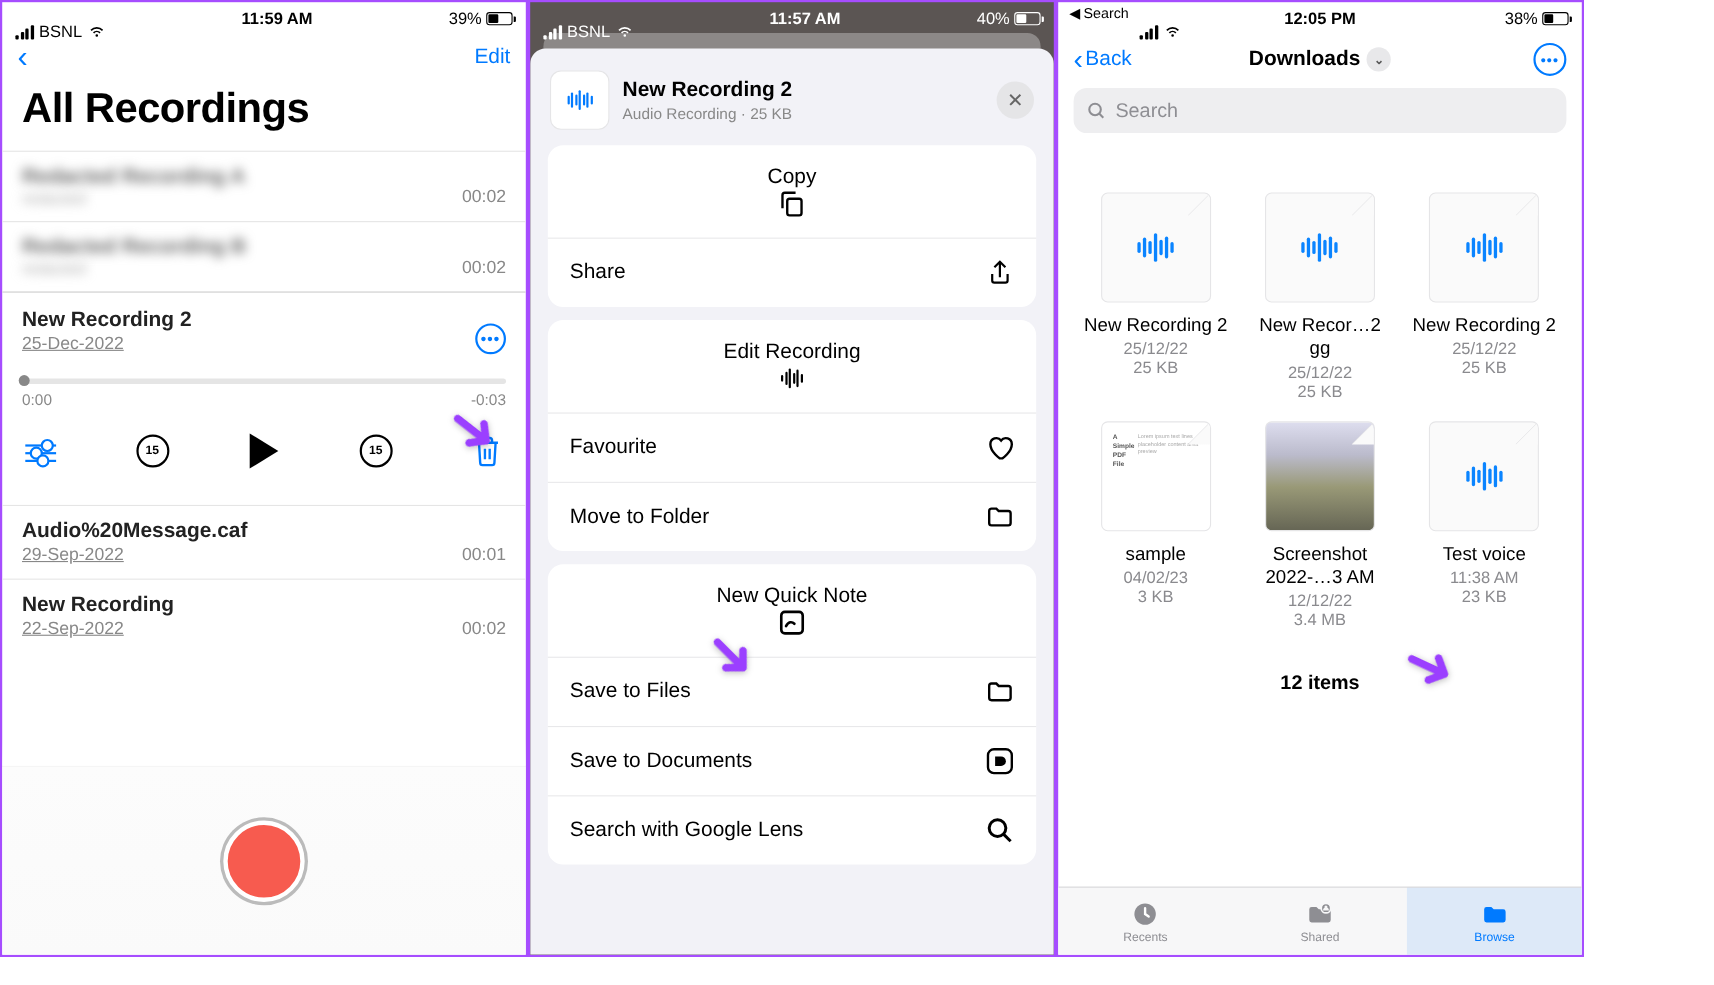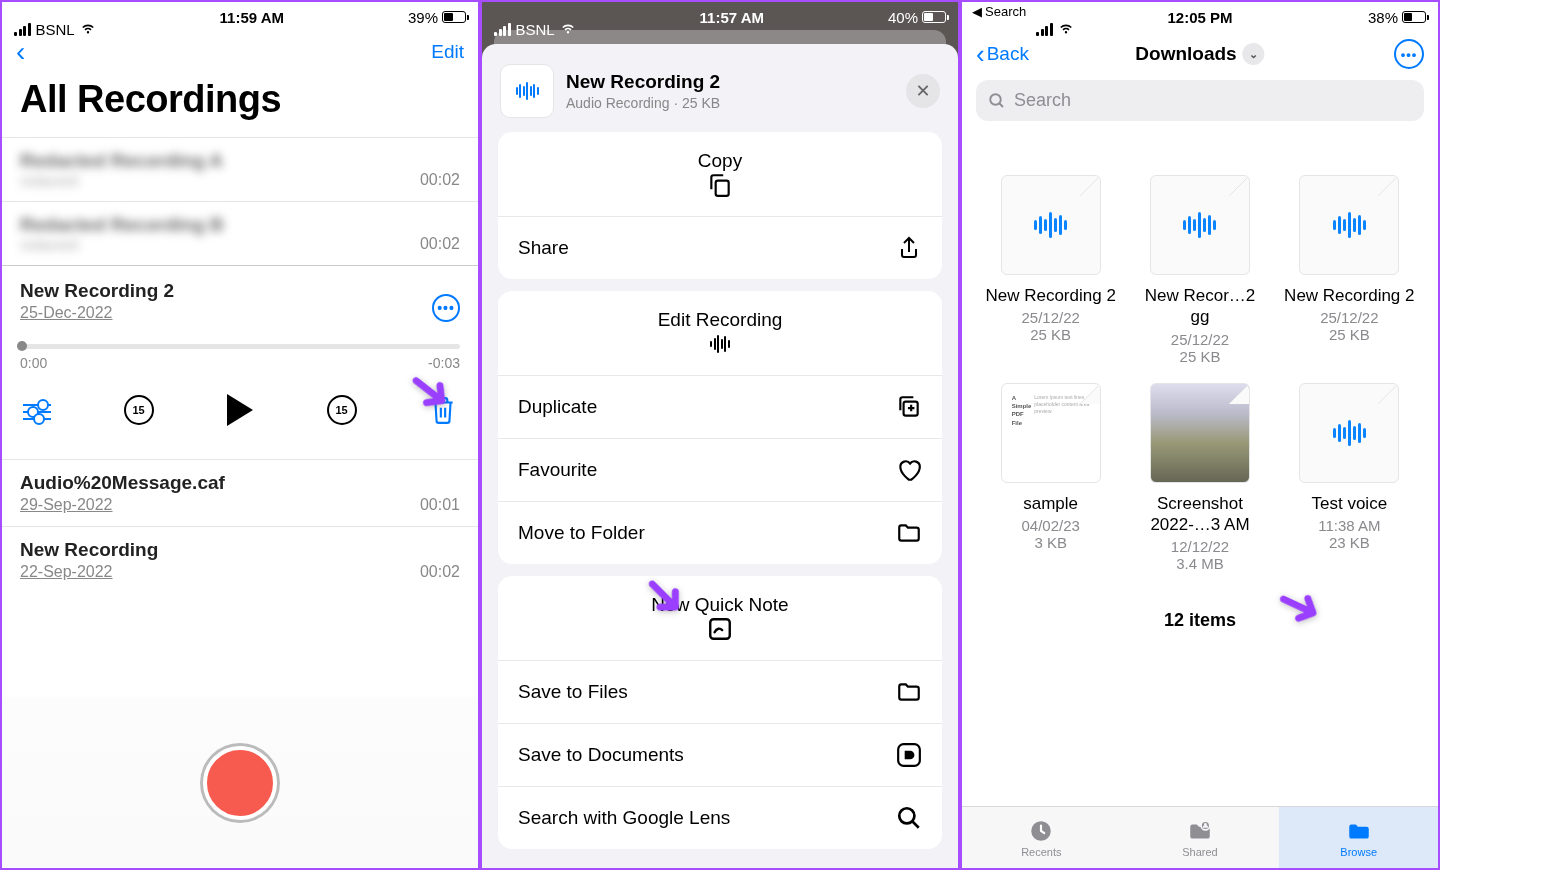--- a/index.html
+++ b/index.html
@@ -261,29 +261,20 @@
                 <span style="height:6px;background:#000"></span>
                 <span style="height:12px;background:#000"></span>
                 <span style="height:18px;background:#000"></span>
                 <span style="height:10px;background:#000"></span>
                 <span style="height:16px;background:#000"></span>
                 <span style="height:8px;background:#000"></span>
               </div>
             </span>
           </div>
       <div class="menu-item">
-            <span>Duplicate</span>
-            <span class="micon">
-              <svg viewBox="0 0 24 24" width="26" height="26" fill="none" stroke="#000" stroke-width="2">
-                <rect x="7" y="7" width="13" height="13" rx="2"></rect>
-                <path d="M4 15V5a2 2 0 012-2h10M11 13h6M14 10v6"></path>
-              </svg>
-            </span>
-          </div>
-      <div class="menu-item">
             <span>Favourite</span>
             <span class="micon">
               <svg viewBox="0 0 24 24" width="26" height="26" fill="none" stroke="#000" stroke-width="2">
                 <path d="M12 21s-8-5.5-8-12a5 5 0 019-3 5 5 0 019 3c0 6.5-8 12-8 12z"></path>
               </svg>
             </span>
           </div>
       <div class="menu-item">
             <span>Move to Folder</span>
             <span class="micon">

